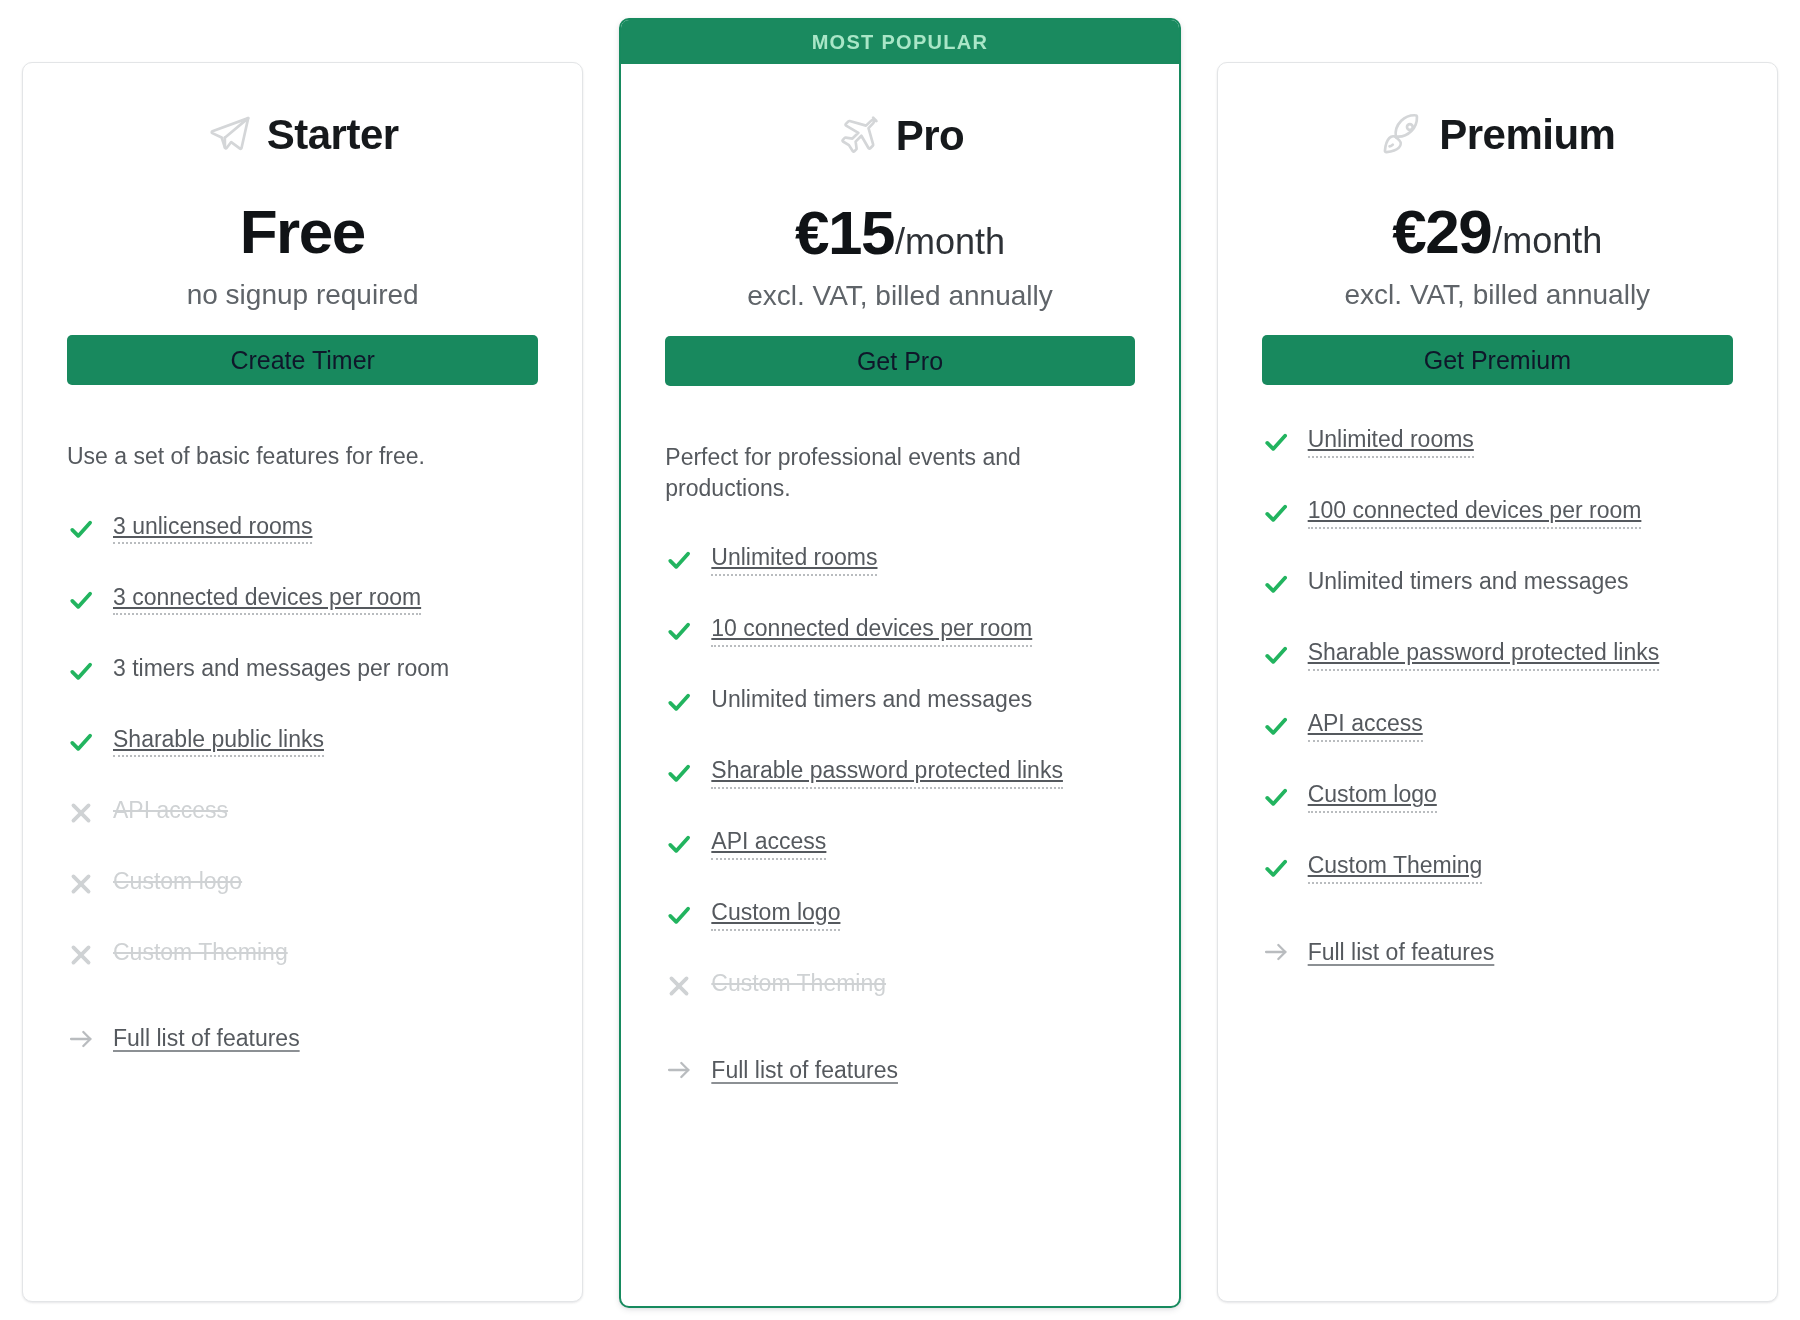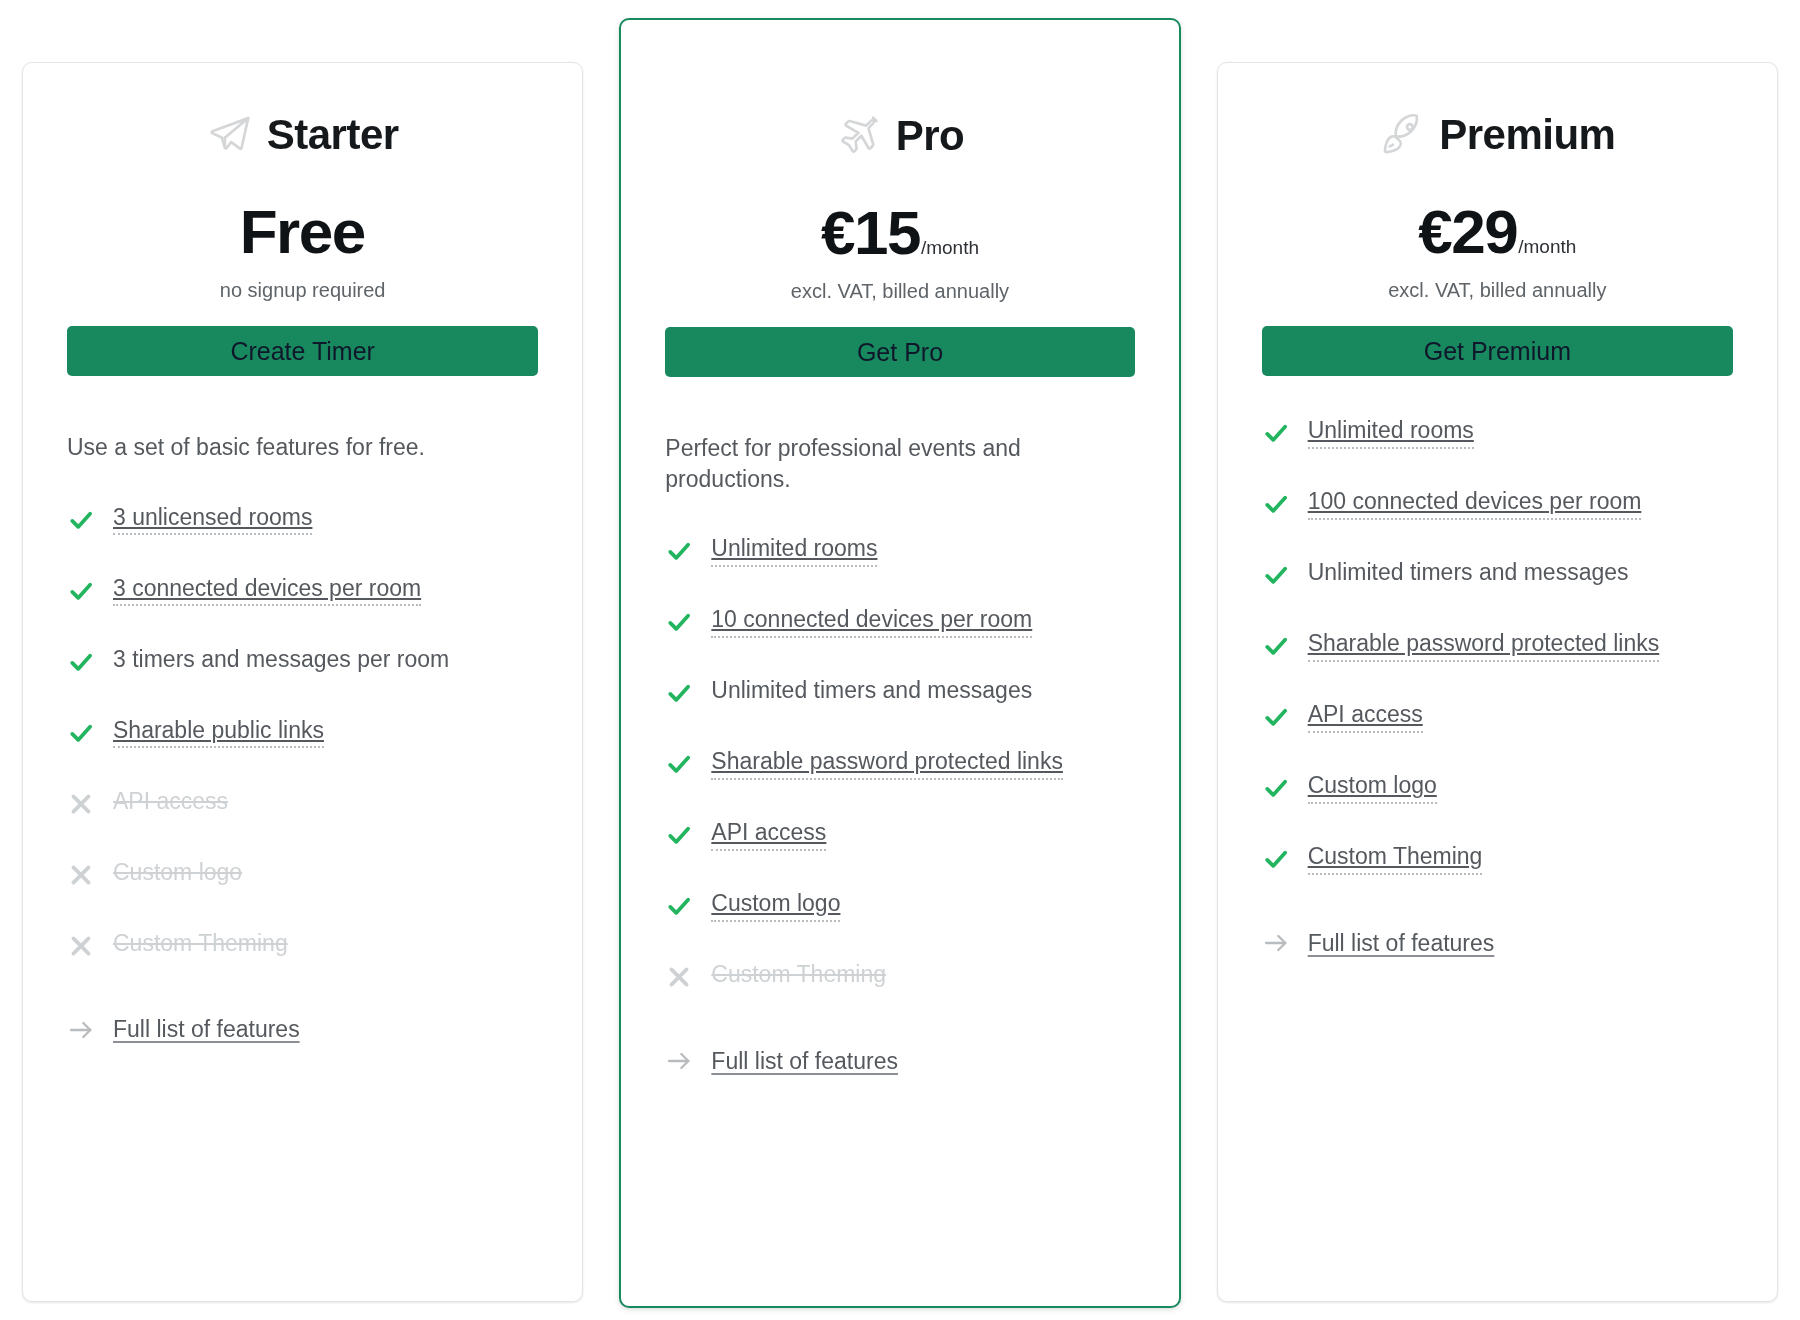--- a/index.html
+++ b/index.html
@@ -94,29 +94,29 @@
     justify-content: center;
   }
   .price-amount {
     font-size: 62px;
     font-weight: bold;
     color: #101316;
     letter-spacing: -1.5px;
     line-height: 1;
   }
   .price-period {
-    font-size: 19px;
+    font-size: 36px;
     color: #2d3136;
     font-weight: normal;
     margin-left: 1px;
   }
   .price-note {
     margin-top: 16px;
     text-align: center;
-    font-size: 20px;
+    font-size: 28px;
     color: #5f6469;
   }
 
   
   .cta-button {
     margin-top: 24px;
     width: 100%;
     height: 50px;
     background: #18895e;
     color: #0f172a;
@@ -288,20 +288,23 @@
             <svg viewBox="0 0 24 24" fill="none" stroke="currentColor" stroke-width="2" stroke-linecap="round" stroke-linejoin="round">
               <path d="M3.5 12h16.5"></path>
               <path d="m14 6 6 6-6 6"></path>
             </svg>
           </span>
           <span class="features-link">Full list of features</span>
         </div>
       </div>
     </div>
     <div class="plan-card featured">
+      <div class="popular-ribbon">
+        <span>MOST POPULAR</span>
+      </div>
       <div class="card-inner">
         <div class="plan-title-row">
           <span class="plan-icon">
             <svg viewBox="0 0 24 24" fill="none" stroke="currentColor" stroke-width="1.4" stroke-linecap="round" stroke-linejoin="round">
               <path d="M21.1 4.2a2 2 0 0 0-2.85-.1l-2.6 2.5-8.5-2.4a.7.7 0 0 0-.7.18l-1.3 1.3a.6.6 0 0 0 .12.95l6.4 3.7-3.1 3-3.5-.5a.6.6 0 0 0-.52.17l-1 1a.55.55 0 0 0 .1.87l3.1 1.9 1.95 3.1a.55.55 0 0 0 .87.1l1-1a.6.6 0 0 0 .17-.52l-.5-3.5 3-3.1 3.7 6.4a.6.6 0 0 0 .95.12l1.3-1.3a.7.7 0 0 0 .18-.7l-2.4-8.5 2.5-2.6a2 2 0 0 0-.1-2.85Z"></path>
             </svg>
           </span>
           <span class="plan-name">Pro</span>
         </div>
         <div class="price-row">

